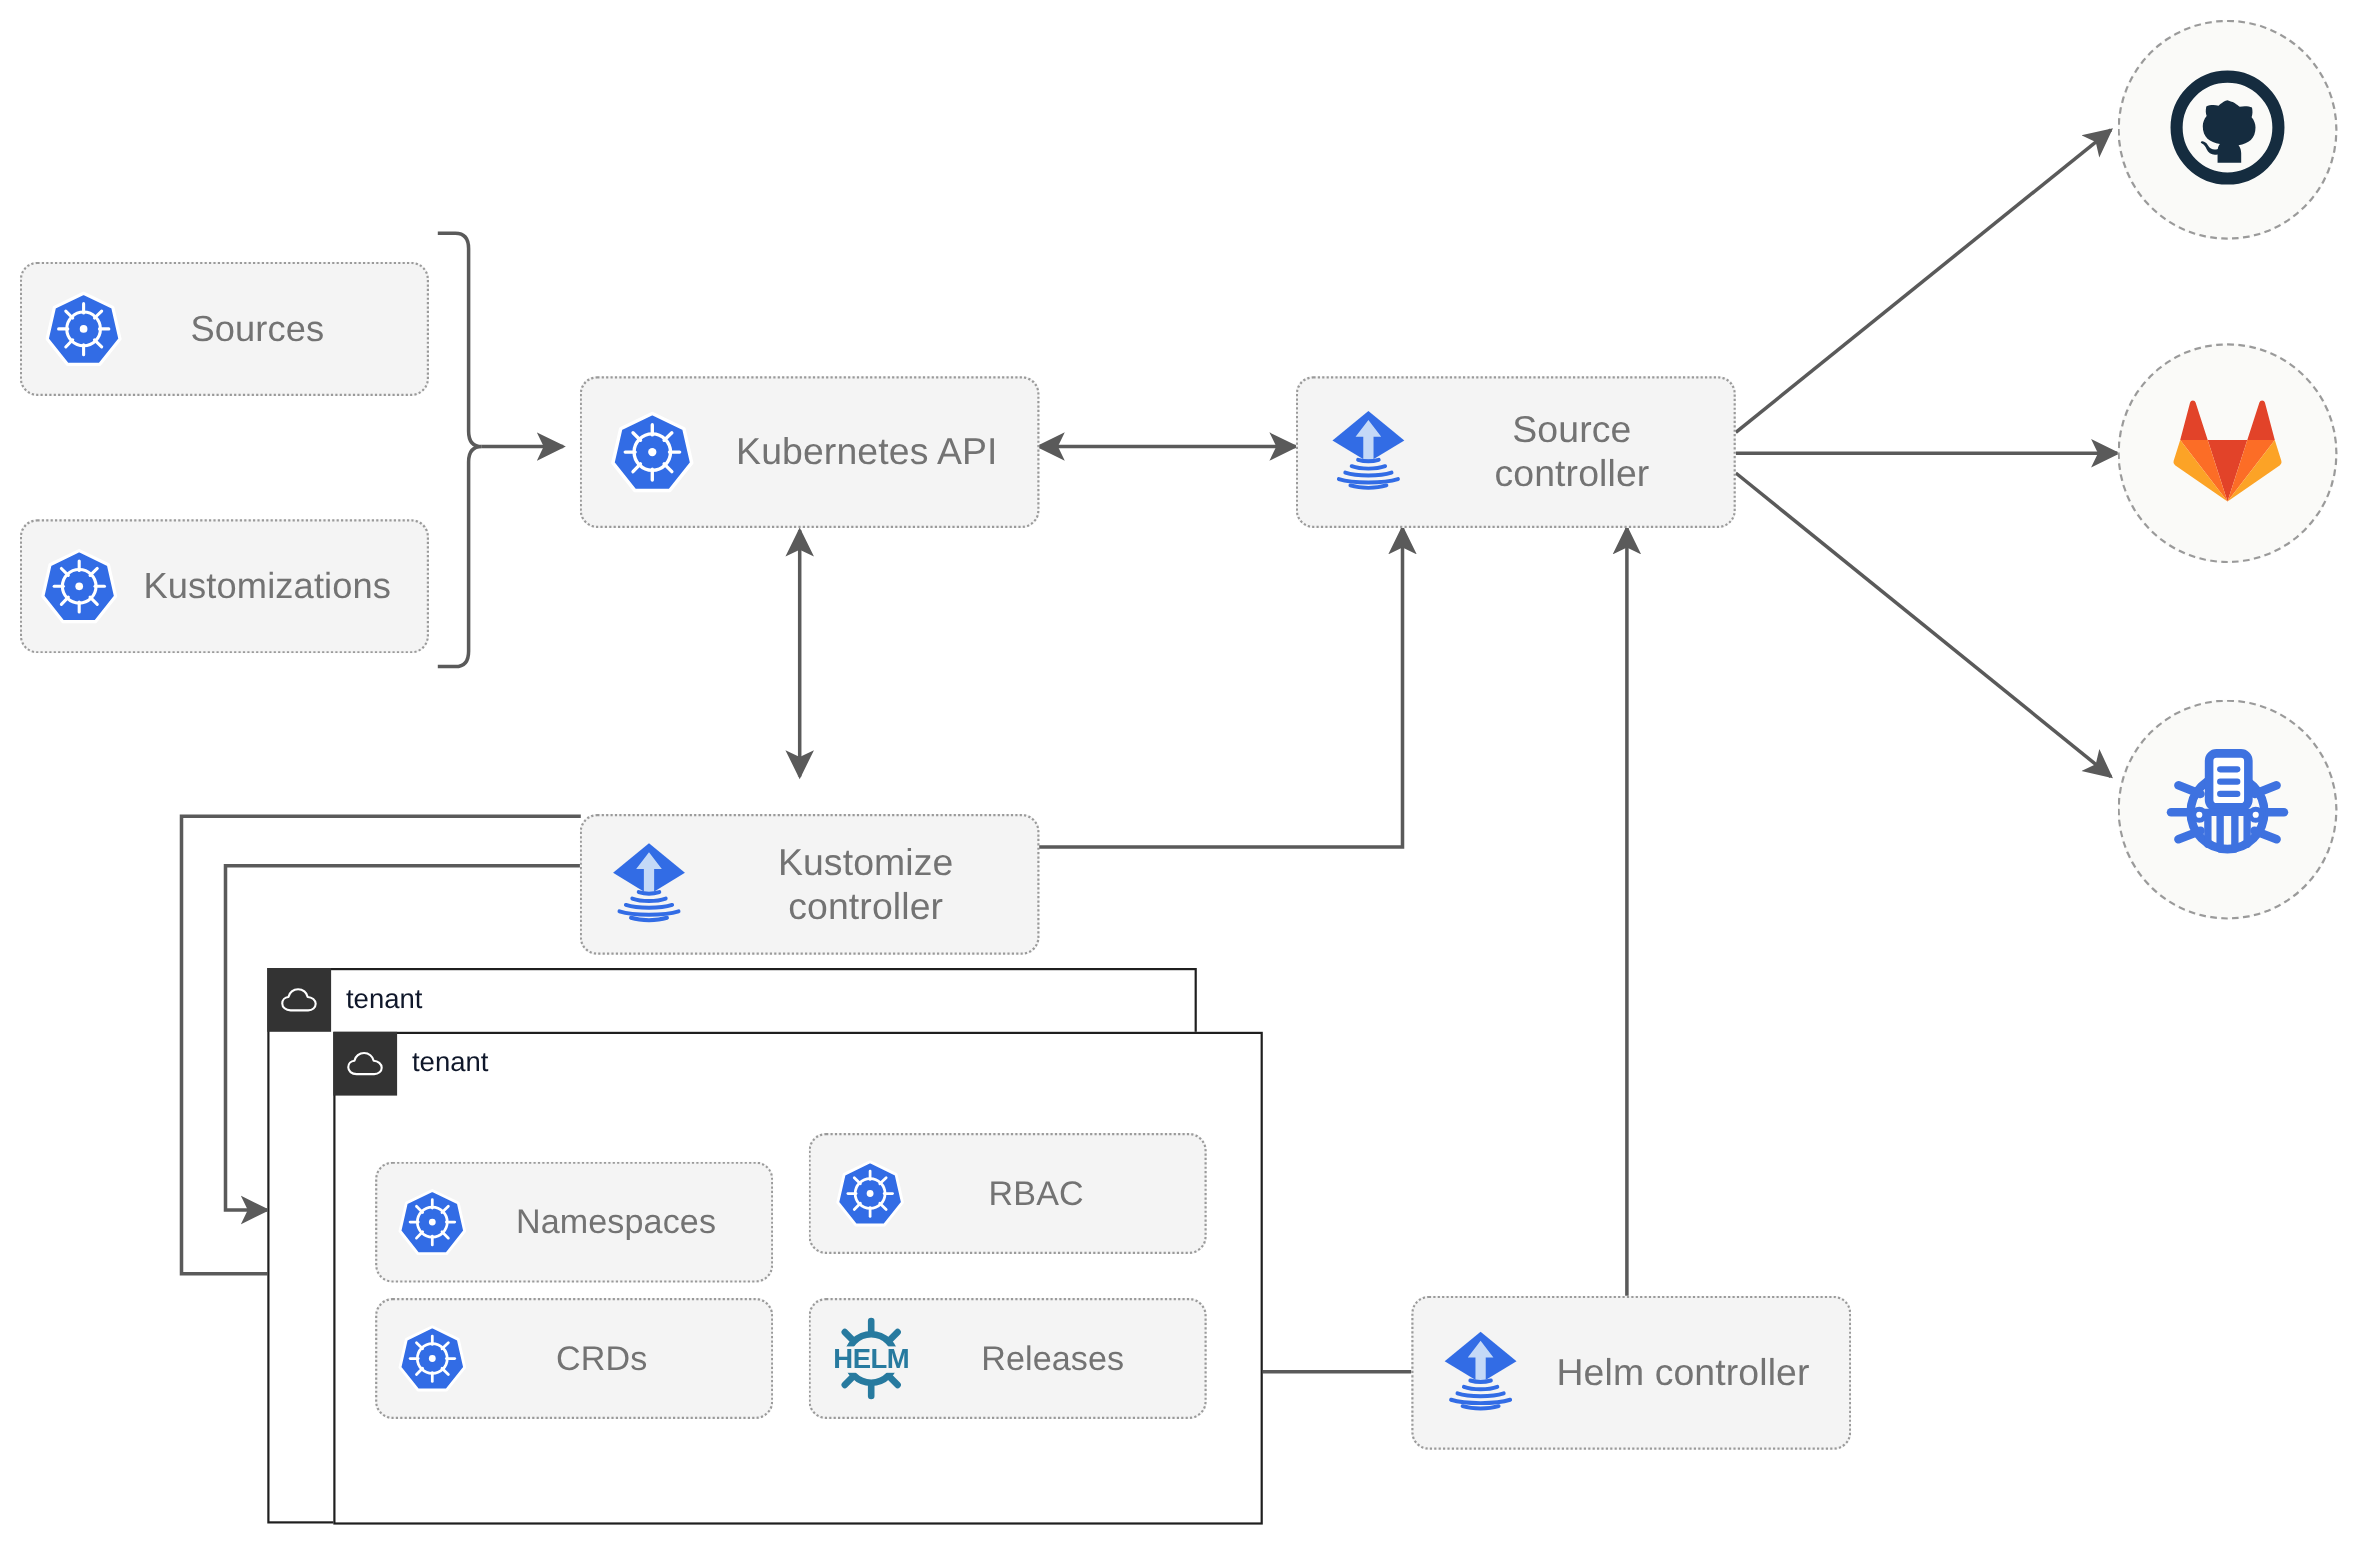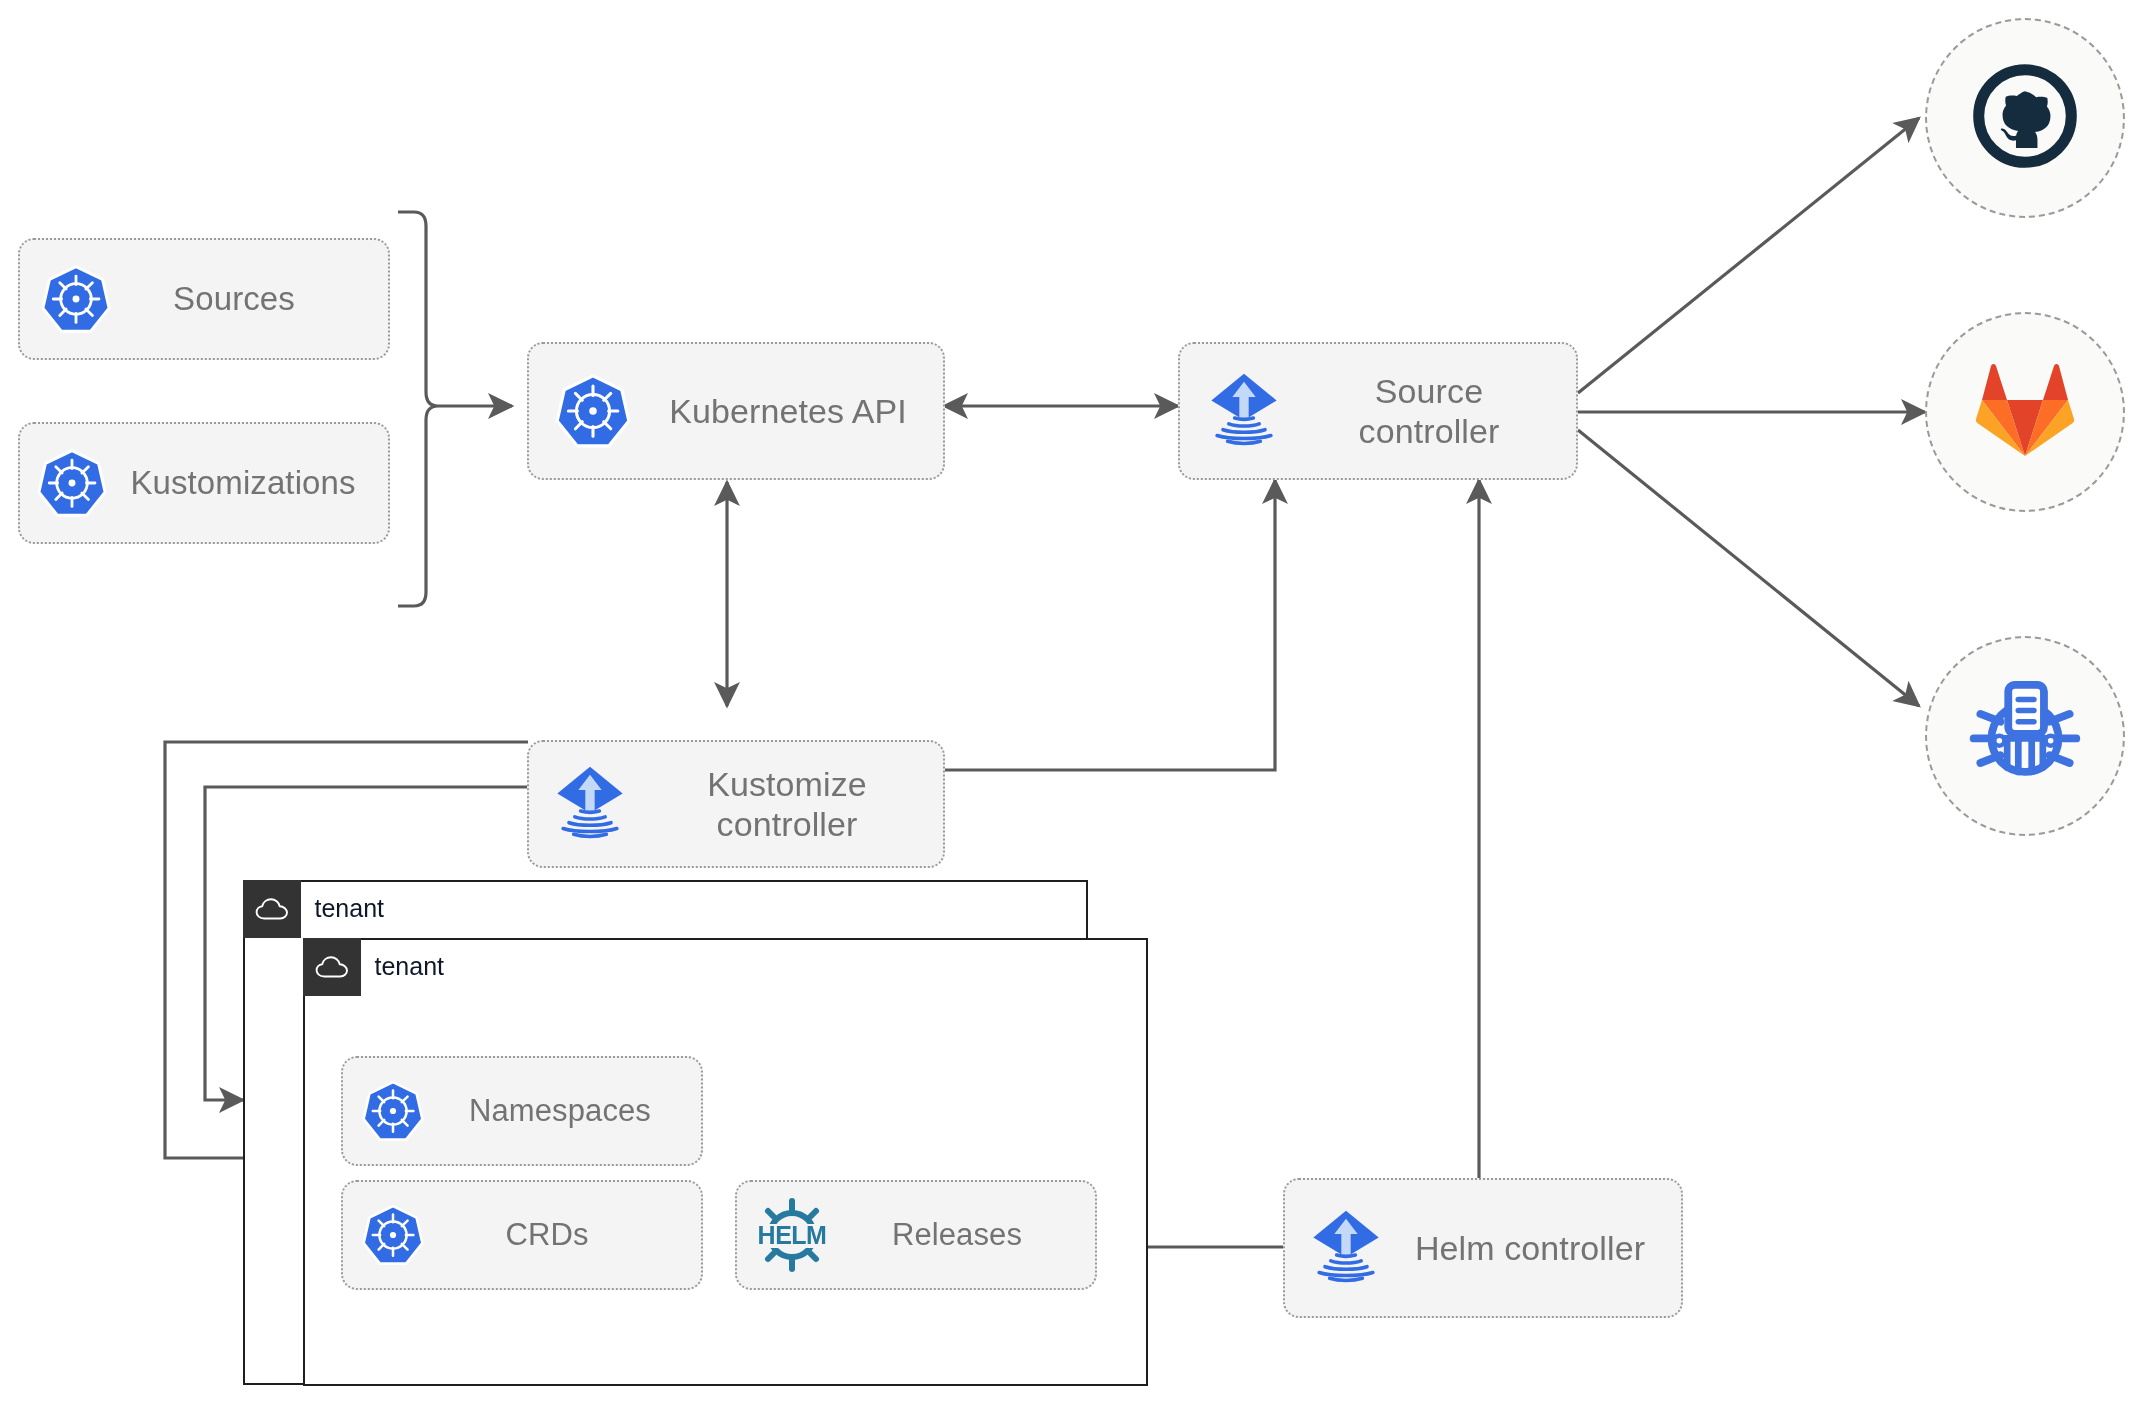--- a/index.html
+++ b/index.html
@@ -151,21 +151,21 @@
           <line x1="40.8" y1="40.8" x2="46.6" y2="46.6"></line>
           <line x1="46.6" y1="17.6" x2="40.8" y2="23.2"></line>
           <line x1="23.2" y1="40.8" x2="17.6" y2="46.6"></line>
         </g>
         <circle cx="32" cy="32" r="3.1" fill="#ffffff"></circle>
       </svg>
     </div>
     <div class="lbl" style="font-size:33px;padding-right:52px;">Sources</div>
   </div>
 
-  <div class="node" style="left:18px;top:422px;width:372px;height:122px;">
+  <div class="node" style="left:18px;top:472px;width:372px;height:122px;">
     <div class="ico" style="width:104px;">
       <svg width="72" height="72" viewBox="0 0 64 64" aria-hidden="true">
         <path d="M32 3.2 L55.6 14.6 L61.4 40.1 L45.1 60.6 L18.9 60.6 L2.6 40.1 L8.4 14.6 Z" fill="#326CE5" stroke="#ffffff" stroke-width="2.6" stroke-linejoin="round"></path>
         <g stroke="#ffffff" stroke-width="2.5" fill="none" stroke-linecap="round">
           <circle cx="32" cy="32" r="13.6"></circle>
           <line x1="32" y1="11.6" x2="32" y2="19.2"></line>
           <line x1="32" y1="44.8" x2="32" y2="52.8"></line>
           <line x1="11.8" y1="32" x2="19.2" y2="32"></line>
           <line x1="44.8" y1="32" x2="52.4" y2="32"></line>
           <line x1="17.6" y1="17.6" x2="23.2" y2="23.2"></line>
@@ -268,20 +268,40 @@
           <line x1="40.8" y1="40.8" x2="46.6" y2="46.6"></line>
           <line x1="46.6" y1="17.6" x2="40.8" y2="23.2"></line>
           <line x1="23.2" y1="40.8" x2="17.6" y2="46.6"></line>
         </g>
         <circle cx="32" cy="32" r="3.1" fill="#ffffff"></circle>
       </svg>
     </div>
     <div class="lbl" style="font-size:31px;padding-right:24px;">Namespaces</div>
   </div>
 
+  <div class="node" style="left:735px;top:1030px;width:362px;height:110px;">
+    <div class="ico" style="width:108px;">
+      <svg width="64" height="64" viewBox="0 0 64 64" aria-hidden="true">
+        <path d="M32 3.2 L55.6 14.6 L61.4 40.1 L45.1 60.6 L18.9 60.6 L2.6 40.1 L8.4 14.6 Z" fill="#326CE5" stroke="#ffffff" stroke-width="2.6" stroke-linejoin="round"></path>
+        <g stroke="#ffffff" stroke-width="2.5" fill="none" stroke-linecap="round">
+          <circle cx="32" cy="32" r="13.6"></circle>
+          <line x1="32" y1="11.6" x2="32" y2="19.2"></line>
+          <line x1="32" y1="44.8" x2="32" y2="52.8"></line>
+          <line x1="11.8" y1="32" x2="19.2" y2="32"></line>
+          <line x1="44.8" y1="32" x2="52.4" y2="32"></line>
+          <line x1="17.6" y1="17.6" x2="23.2" y2="23.2"></line>
+          <line x1="40.8" y1="40.8" x2="46.6" y2="46.6"></line>
+          <line x1="46.6" y1="17.6" x2="40.8" y2="23.2"></line>
+          <line x1="23.2" y1="40.8" x2="17.6" y2="46.6"></line>
+        </g>
+        <circle cx="32" cy="32" r="3.1" fill="#ffffff"></circle>
+      </svg>
+    </div>
+    <div class="lbl" style="font-size:31px;padding-right:56px;">RBAC</div>
+  </div>
 
   <div class="node" style="left:341px;top:1180px;width:362px;height:110px;">
     <div class="ico" style="width:100px;">
       <svg width="64" height="64" viewBox="0 0 64 64" aria-hidden="true">
         <path d="M32 3.2 L55.6 14.6 L61.4 40.1 L45.1 60.6 L18.9 60.6 L2.6 40.1 L8.4 14.6 Z" fill="#326CE5" stroke="#ffffff" stroke-width="2.6" stroke-linejoin="round"></path>
         <g stroke="#ffffff" stroke-width="2.5" fill="none" stroke-linecap="round">
           <circle cx="32" cy="32" r="13.6"></circle>
           <line x1="32" y1="11.6" x2="32" y2="19.2"></line>
           <line x1="32" y1="44.8" x2="32" y2="52.8"></line>
           <line x1="11.8" y1="32" x2="19.2" y2="32"></line>

